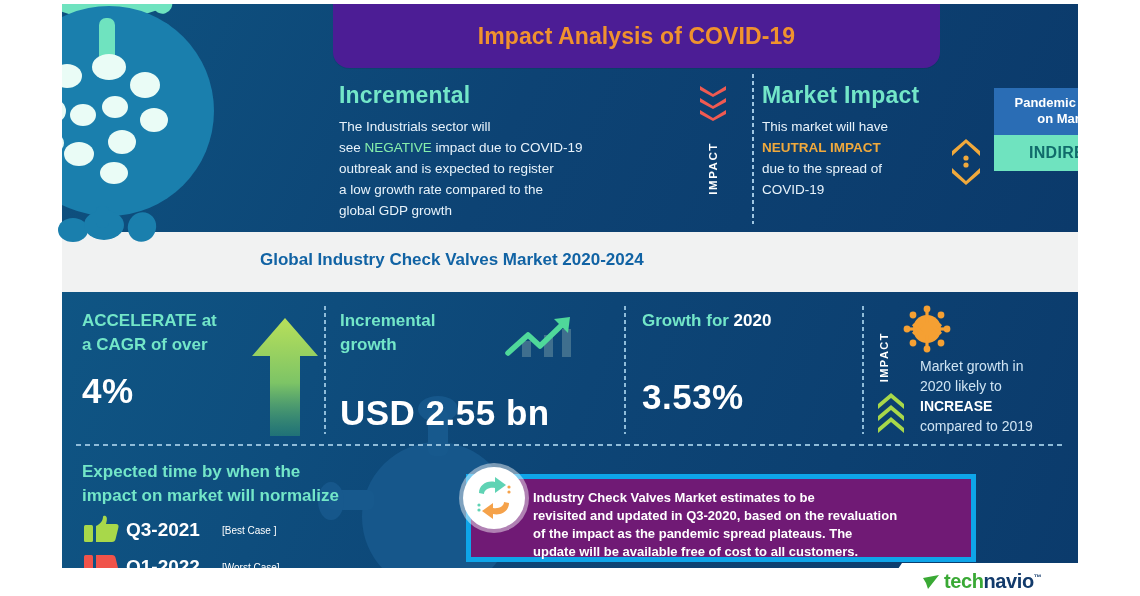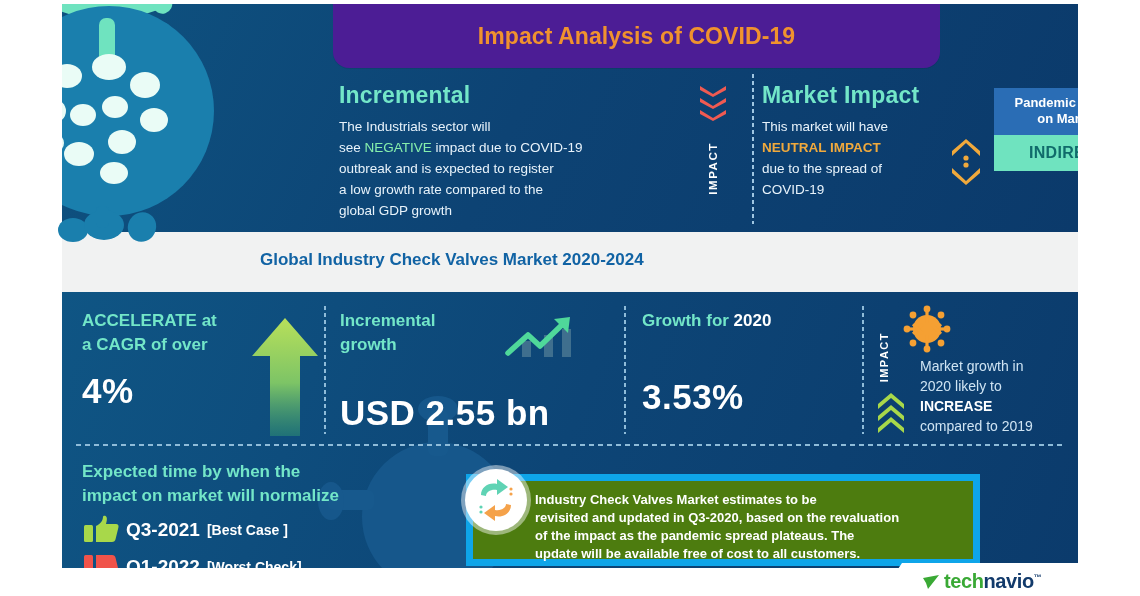--- a/index.html
+++ b/index.html
@@ -94,26 +94,26 @@
       line-height:20px;color:#cfe4f3;}
   .p4 .txt b{color:#ffffff;}
   .p4 .upchev{position:absolute;left:2px;top:92px;width:30px;height:44px;}
 
   
   .btm{position:absolute;left:20px;top:168px;width:360px;}
   .btm .bt{font-size:17px;font-weight:bold;color:#73e6c8;line-height:24px;}
   .trow{display:flex;align-items:center;margin-top:7px;}
   .trow .ticon{width:40px;height:30px;flex:0 0 40px;}
   .trow .tq{font-size:19px;font-weight:bold;color:#ffffff;margin-left:4px;}
-  .trow .tc{font-size:14px;font-weight:bold;color:#ffffff;margin-left:7px;}
+  .trow .tc{font-size:10px;font-weight:normal;color:#ffffff;margin-left:22px;}
 
   
   .noteshadow{position:absolute;left:412px;top:190px;width:500px;height:78px;background:#5fdcc0;}
   .notebox{position:absolute;left:404px;top:182px;width:500px;height:78px;
-           background:#4d7c0f;border:7px solid #0ea5e9;}
+           background:#701a75;border:5px solid #0ea5e9;}
   .notetext{position:absolute;left:62px;top:10px;width:424px;font-size:13px;
             font-weight:bold;line-height:18px;color:#ffffff;}
   .noteicon{position:absolute;left:-8px;top:-12px;width:62px;height:62px;border-radius:50%;
             background:#ffffff;box-shadow:0 0 0 4px rgba(255,255,255,.45);}
 
   
   .footer{position:absolute;left:0;top:568px;width:1140px;height:28px;background:#ffffff;}
   .foot-wedge{position:absolute;left:880px;top:563px;width:200px;height:33px;background:#ffffff;
      clip-path:polygon(22px 0,200px 0,200px 33px,0 33px);}
   .logo{position:absolute;left:922px;top:570px;display:flex;align-items:center;}
@@ -360,21 +360,21 @@
       </div>
 
       <div class="trow">
         <div class="ticon">
           <svg width="40" height="30" viewBox="0 0 40 30">
             <rect x="2" y="3" width="9" height="17" rx="1.5" fill="#f0534a"></rect>
             <path d="M14 3 L14 19 C14 19 21 22 21 28 C21 29.5 23.5 30 24.5 28 C25.6 25.8 24 21 24 21 L34 21 C36 21 37 19.5 36.4 17.5 L33.6 6 C33.2 4 32 3 30 3 Z" fill="#f0534a"></path>
           </svg>
         </div>
         <div class="tq">Q1-2022</div>
-        <div class="tc">[Worst Check]</div>
+        <div class="tc">[Worst Case]</div>
       </div>
     </div>
 
     <div class="noteshadow"></div>
     <div class="notebox">
       <div class="noteicon">
         <svg width="62" height="62" viewBox="0 0 62 62">
           <path d="M16 26 C16 18 24 13 32 15 L32 10 L43 18 L32 26 L32 21 C26 20 21 23 21 27 Z" fill="#5fd3b4"></path>
           <path d="M46 36 C46 44 38 49 30 47 L30 52 L19 44 L30 36 L30 41 C36 42 41 39 41 35 Z" fill="#f5a24a"></path>
           <circle cx="46" cy="20" r="1.6" fill="#f5a24a"></circle>

